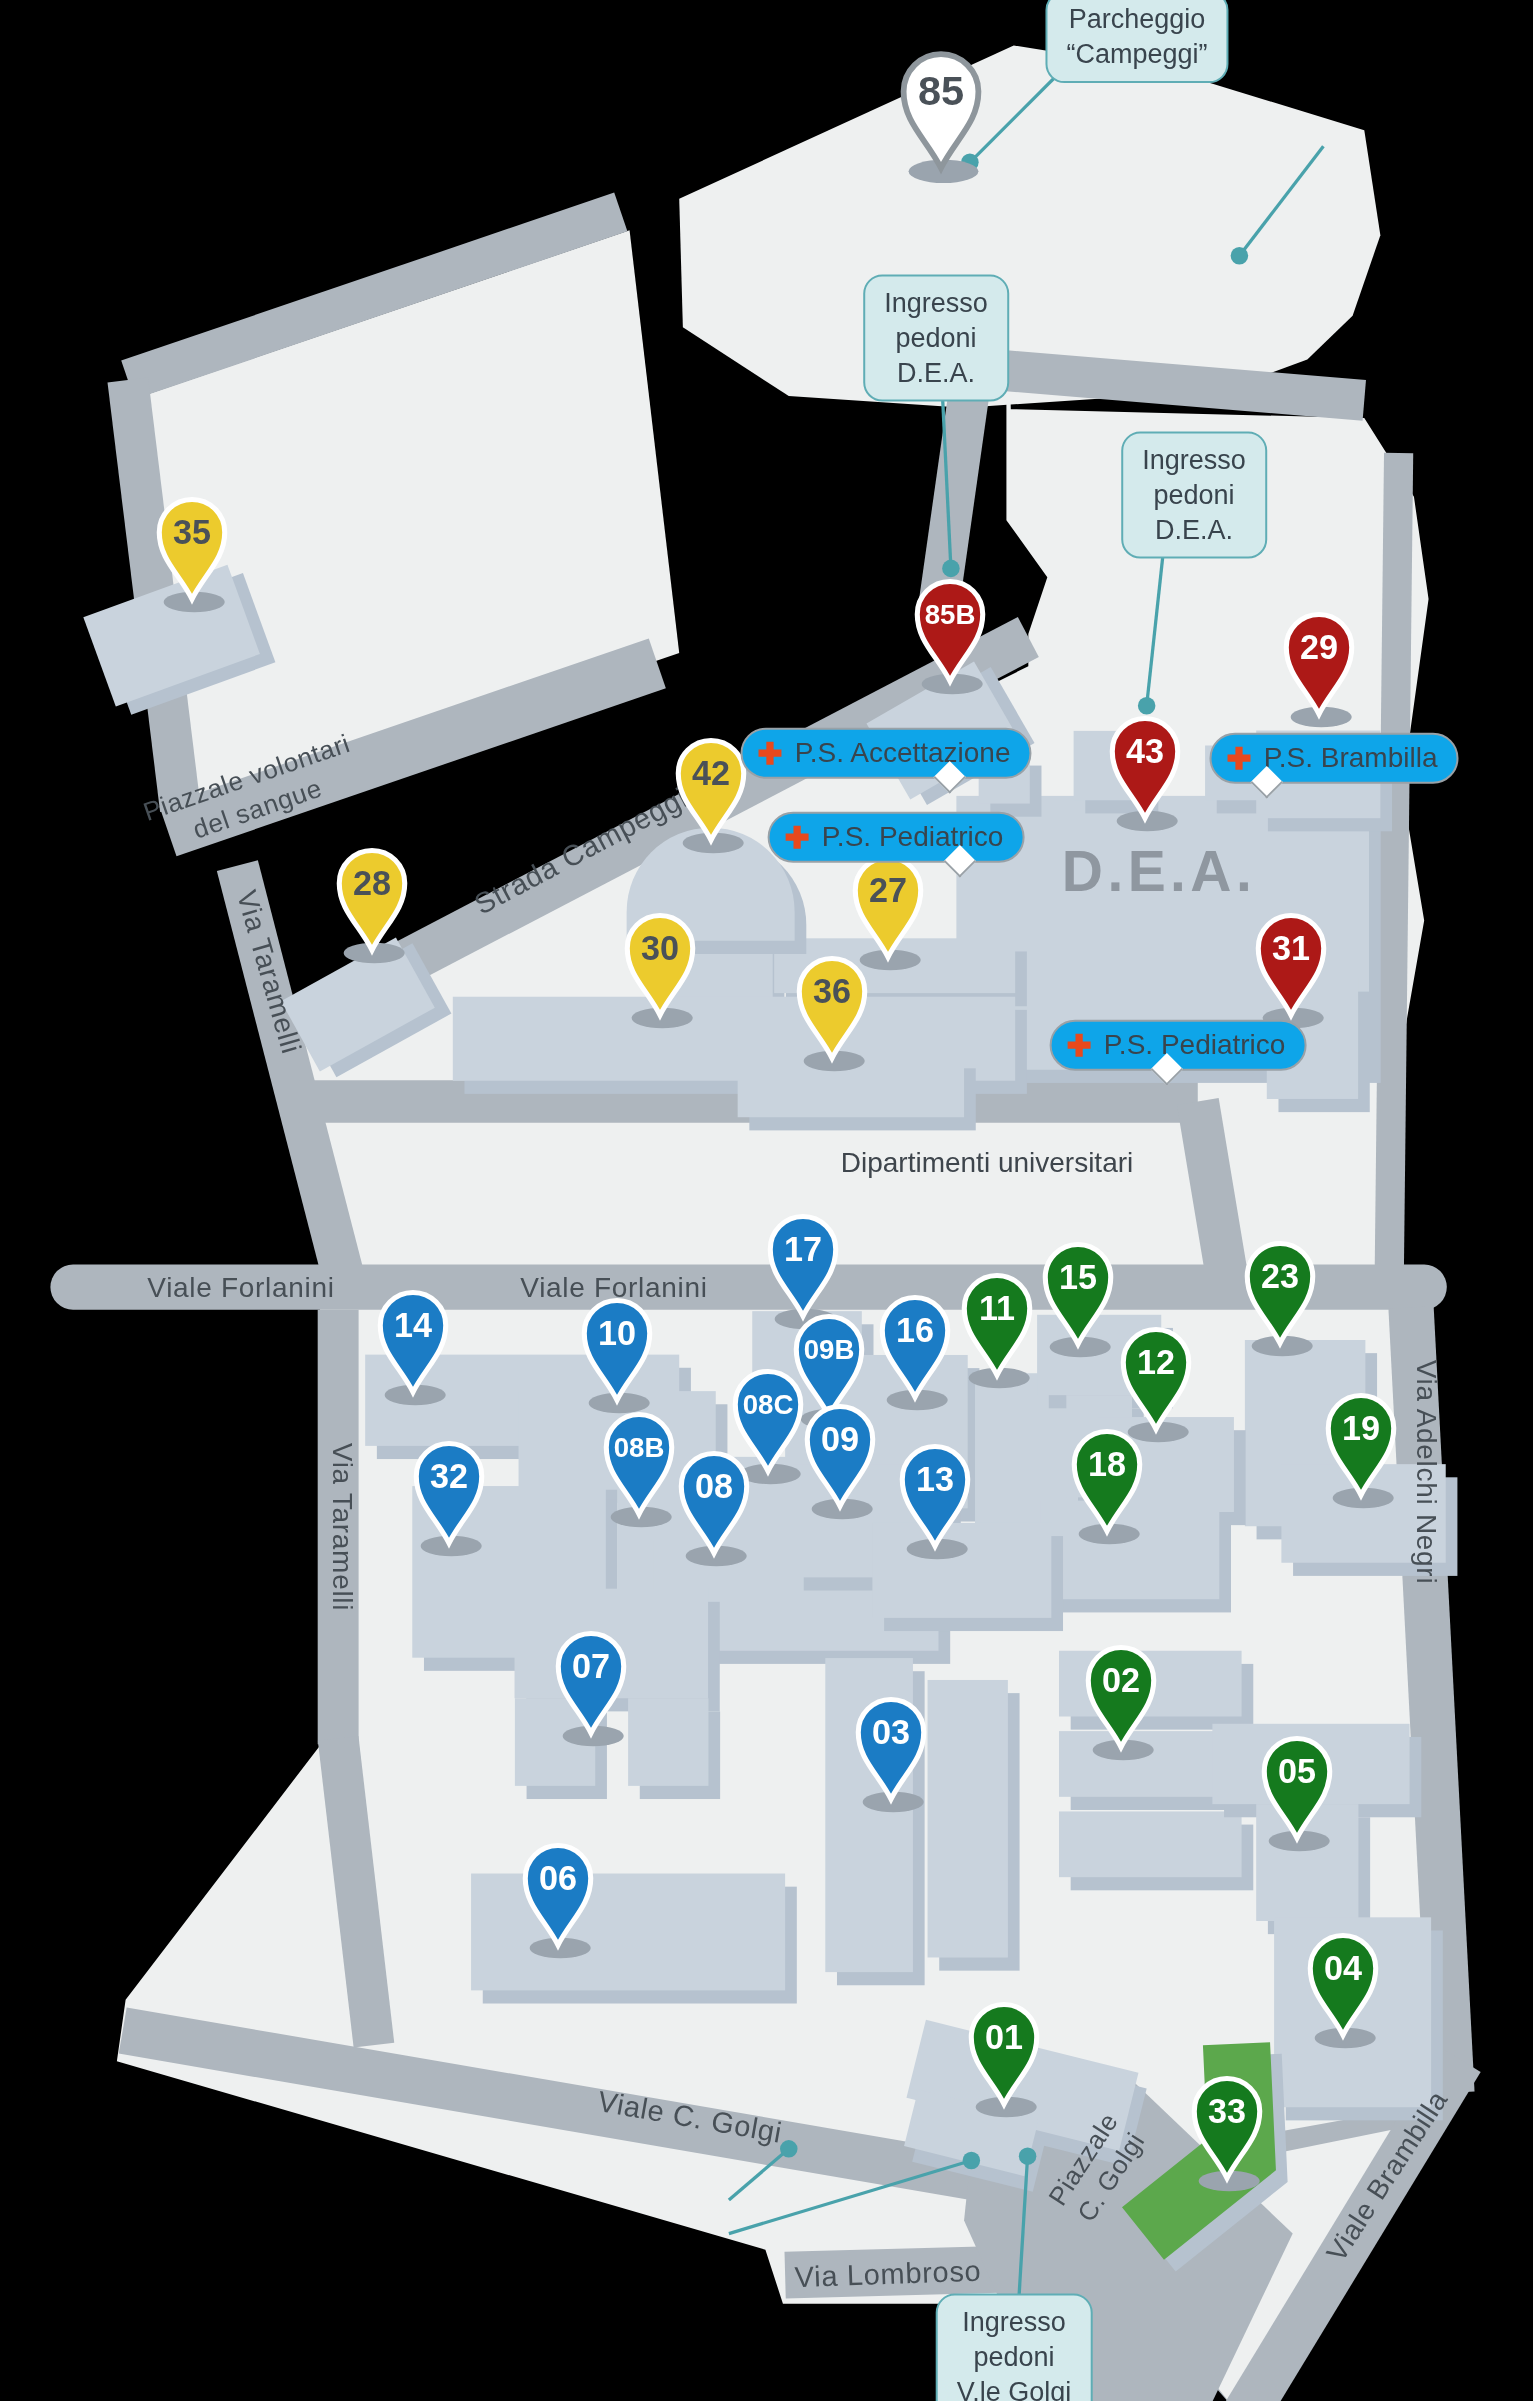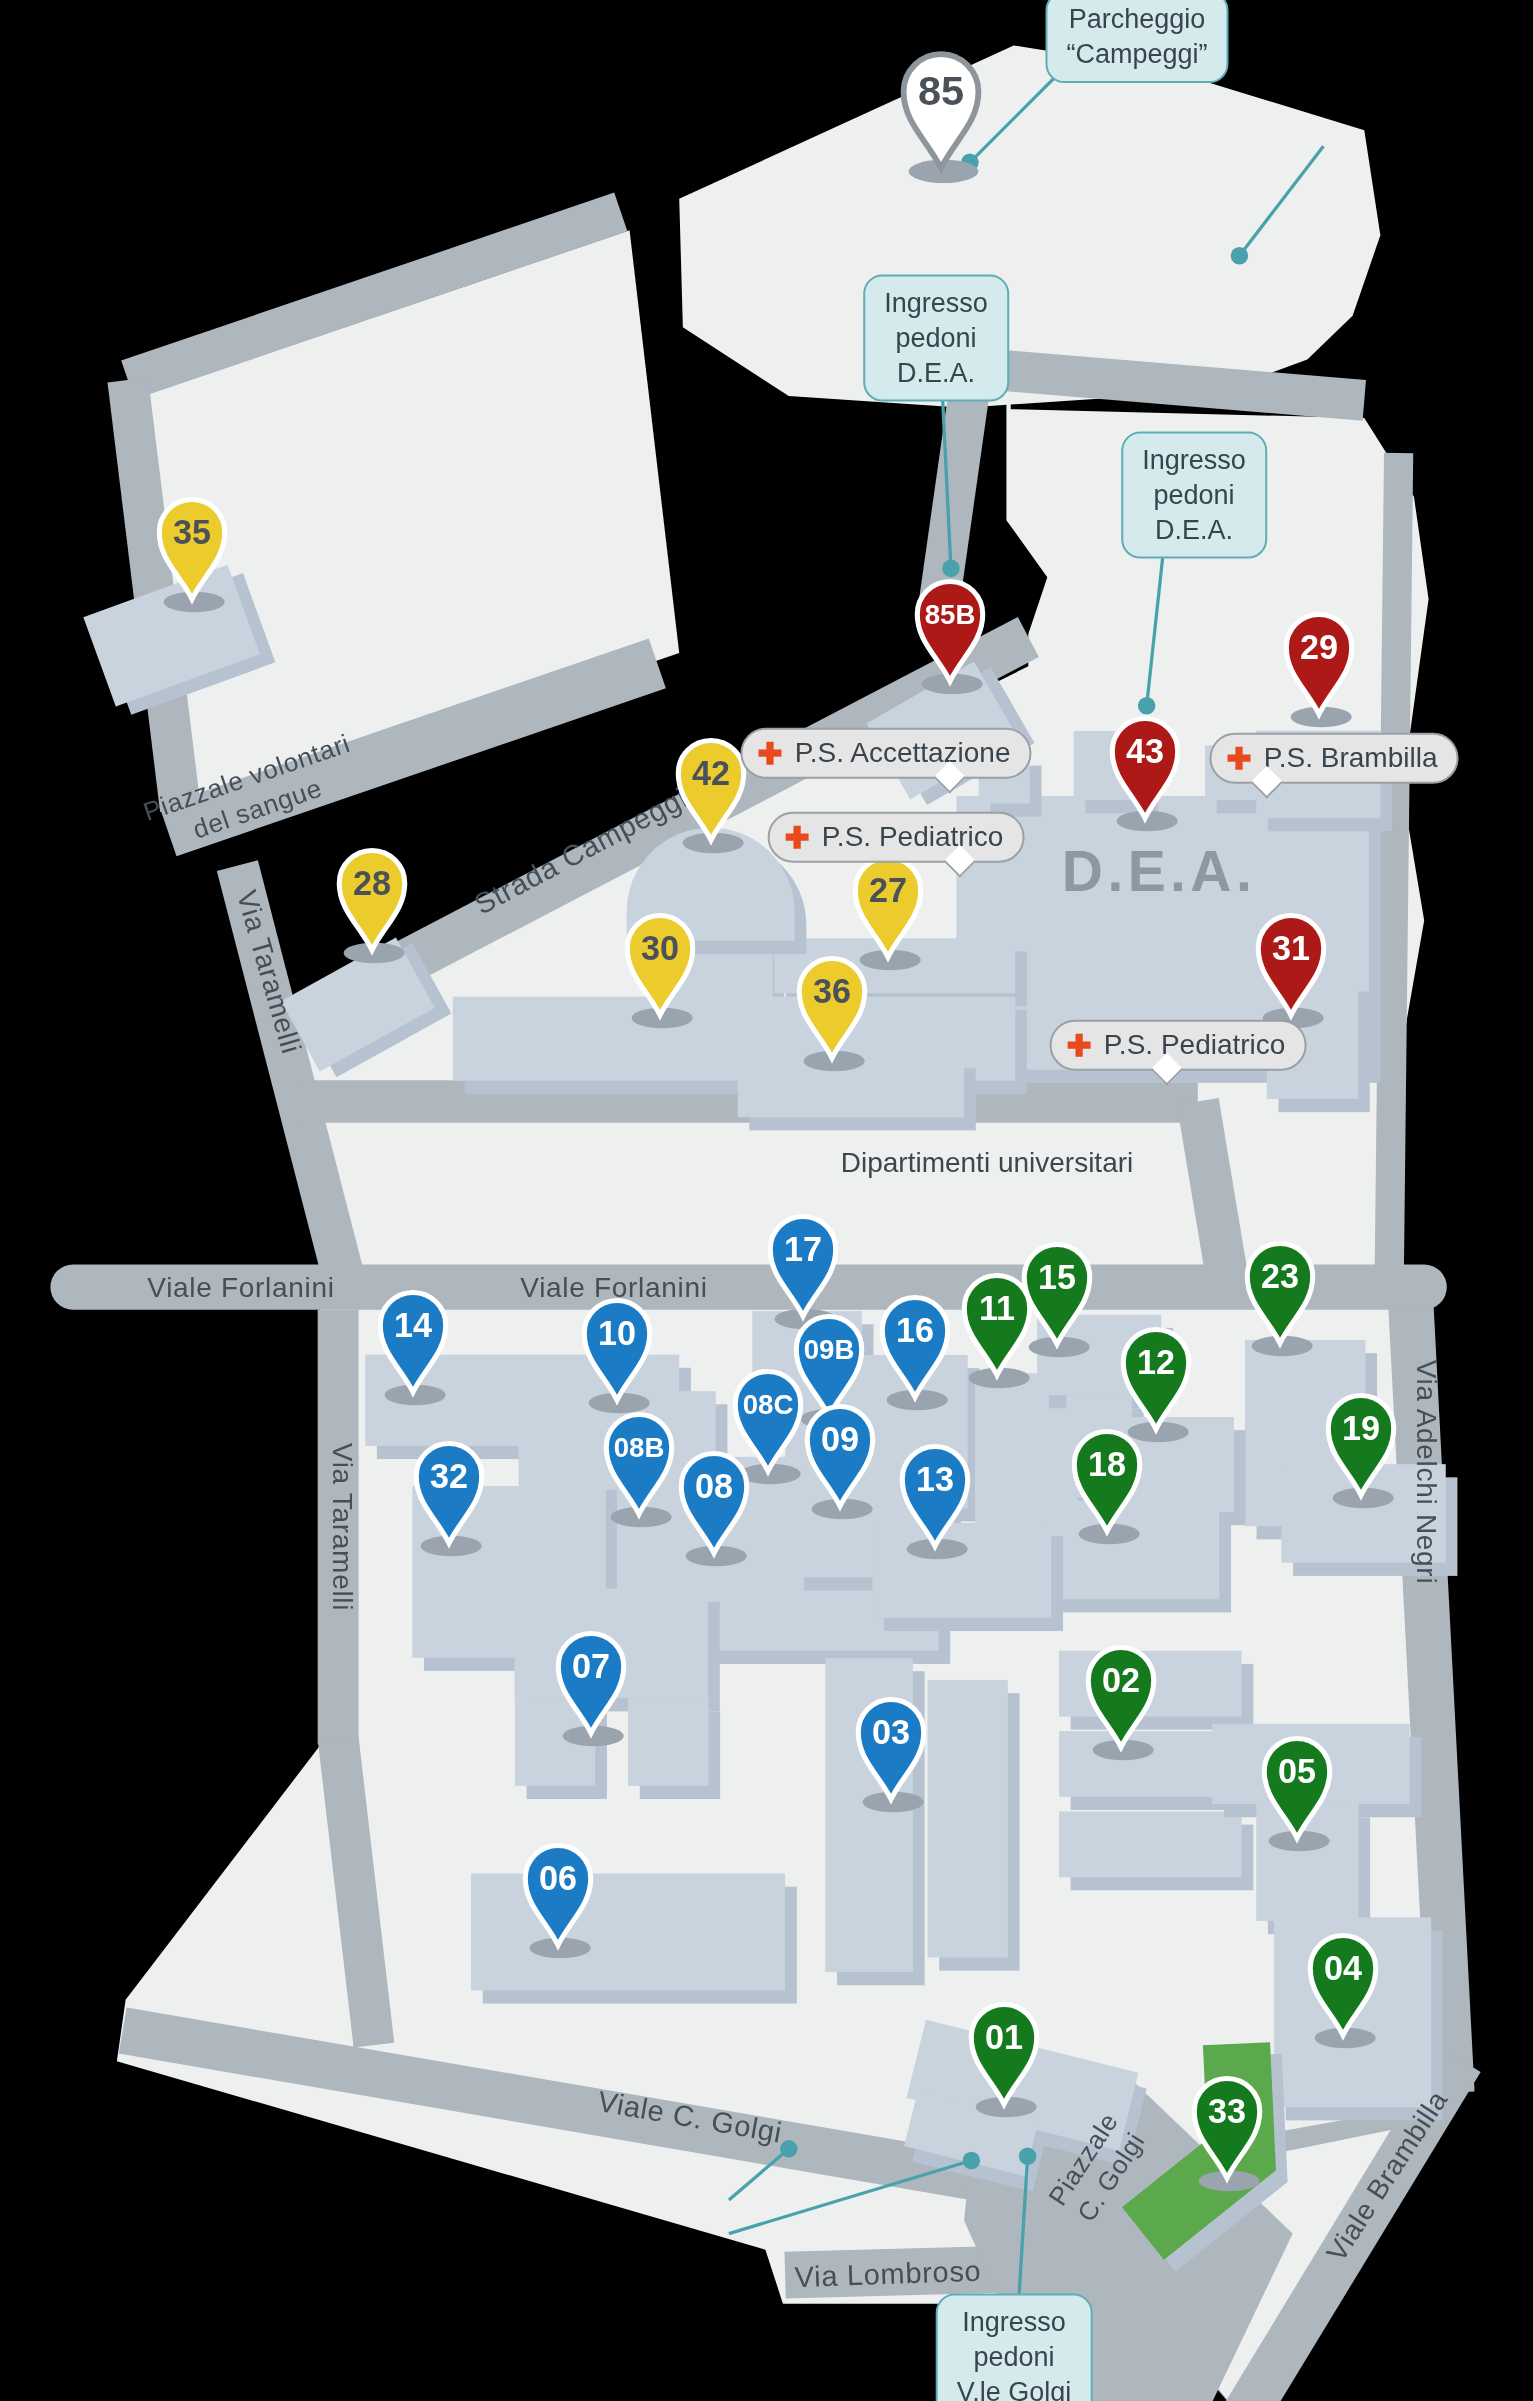--- a/index.html
+++ b/index.html
@@ -14,21 +14,21 @@
           white-space:nowrap;}
   #dea-label{font-size:57px;font-weight:bold;color:#8f97a0;letter-spacing:4.4px;}
   #dipartimenti-label{font-size:28px;color:#3e454c;}
   .pin{position:absolute;width:80px;height:126px;}
   .pin svg{display:block;overflow:visible;}
   .callout{position:absolute;transform:translate(-50%,-50%);
            background:#d4eaec;border:2.9px solid #5fadb5;border-radius:19px;
            padding:8.8px 19px;font-size:27px;color:#39444d;text-align:center;
            line-height:1.3;white-space:pre;}
   .bubble{position:absolute;transform:translate(-50%,-50%);display:flex;
-          align-items:center;gap:10.2px;background:#e5e5e5;border:2.2px solid #99a1a7;
+          align-items:center;gap:10.2px;background:#0ea5e9;border:2.2px solid #99a1a7;
           border-radius:26px;padding:7.3px 19px 7.3px 13px;font-size:28px;
           color:#39444d;white-space:nowrap;text-align:right;}
   .bubble .tail{position:absolute;width:20.5px;height:20.5px;background:#fff;
           border-right:2.2px solid #99a1a7;border-bottom:2.2px solid #99a1a7;
           transform:rotate(45deg);bottom:-12.4px;}
   .cross-icon{width:29px;height:29px;flex:0 0 auto;}
 </style>
 </head>
 <body>
 
@@ -285,21 +285,21 @@
       <text x="55" y="72" text-anchor="middle" font-family="Liberation Sans, sans-serif" font-weight="bold" font-size="47" fill="#ffffff">17</text>
     </svg>
       </div>
       <div class="pin" style="left: 1240px; top: 1235px;">
         <svg width="80" height="126" viewBox="0 0 110 172">
       <ellipse cx="58" cy="152" rx="42" ry="14" fill="#9aa4ae"></ellipse>
       <path d="M55,148 C38,114 10,93 10,56 A45,45 0 1 1 100,56 C100,93 72,114 55,148 Z" fill="#157a1e" stroke="#ffffff" stroke-width="7"></path>
       <text x="55" y="72" text-anchor="middle" font-family="Liberation Sans, sans-serif" font-weight="bold" font-size="47" fill="#ffffff">23</text>
     </svg>
       </div>
-      <div class="pin" style="left: 1017px; top: 1236px; text-decoration: underline;">
+      <div class="pin" style="left: 1038px; top: 1236px; text-decoration: underline;">
         <svg width="80" height="126" viewBox="0 0 110 172">
       <ellipse cx="58" cy="152" rx="42" ry="14" fill="#9aa4ae"></ellipse>
       <path d="M55,148 C38,114 10,93 10,56 A45,45 0 1 1 100,56 C100,93 72,114 55,148 Z" fill="#157a1e" stroke="#ffffff" stroke-width="7"></path>
       <text x="55" y="72" text-anchor="middle" font-family="Liberation Sans, sans-serif" font-weight="bold" font-size="47" fill="#ffffff">15</text>
     </svg>
       </div>
       <div class="pin" style="left: 957px; top: 1267px;">
         <svg width="80" height="126" viewBox="0 0 110 172">
       <ellipse cx="58" cy="152" rx="42" ry="14" fill="#9aa4ae"></ellipse>
       <path d="M55,148 C38,114 10,93 10,56 A45,45 0 1 1 100,56 C100,93 72,114 55,148 Z" fill="#157a1e" stroke="#ffffff" stroke-width="7"></path>

